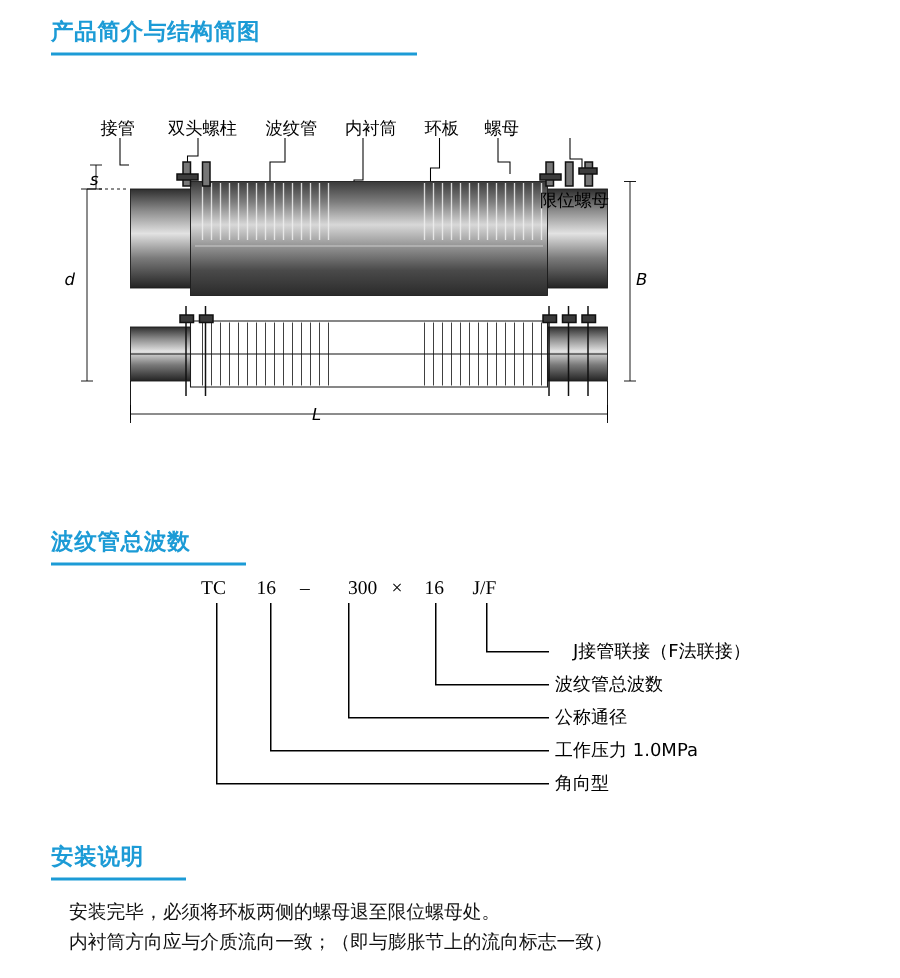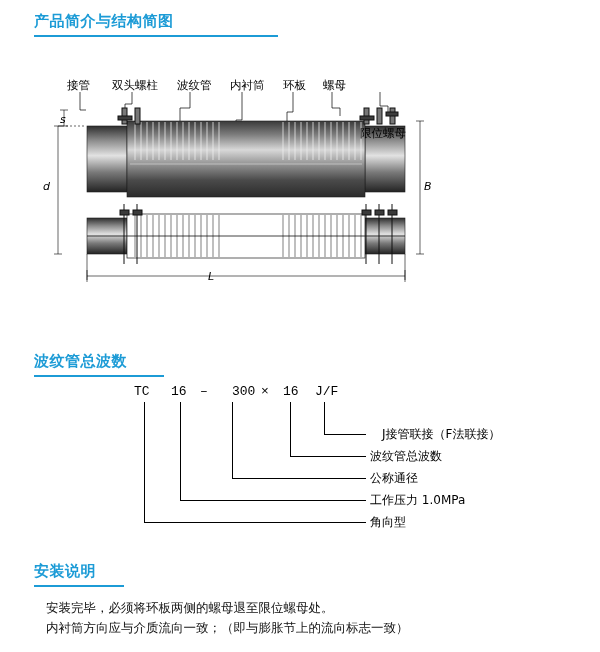--- a/index.html
+++ b/index.html
@@ -69,21 +69,21 @@
   #code-area {
     position: absolute;
     left: 34px;
     top: 378px;
     width: 530px;
     height: 160px;
   }
   .code-token {
     position: absolute;
     font-size: 13px;
-    font-family: Liberation Mono, monospace;
+    font-family: Liberation Serif, serif;
     color: #000;
     white-space: nowrap;
   }
   .code-desc {
     position: absolute;
     font-size: 12px;
     color: #000;
     white-space: nowrap;
   }
   .vline {

